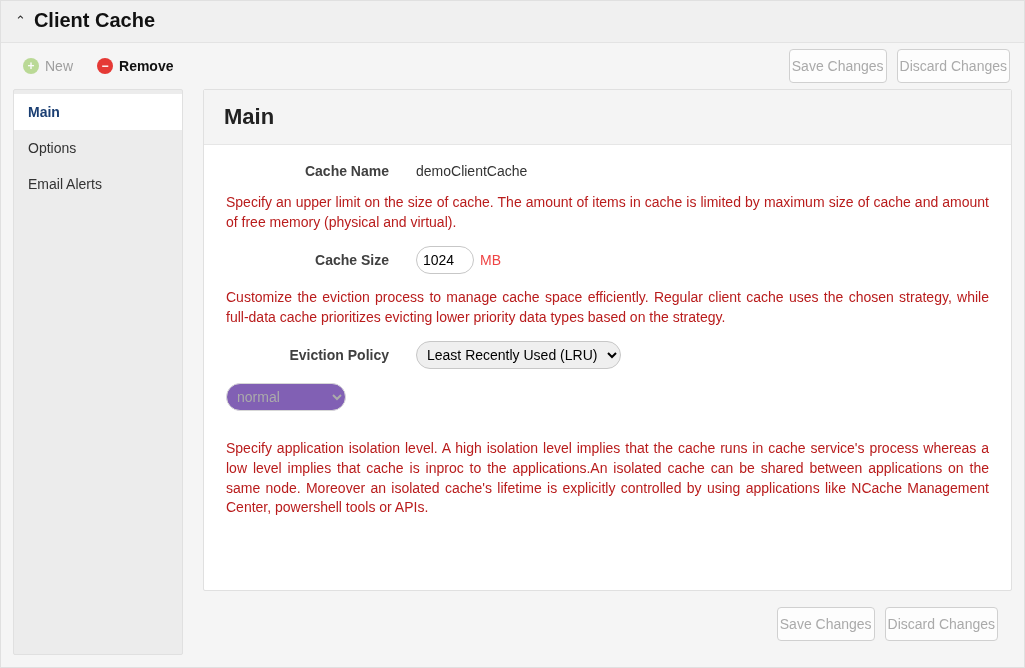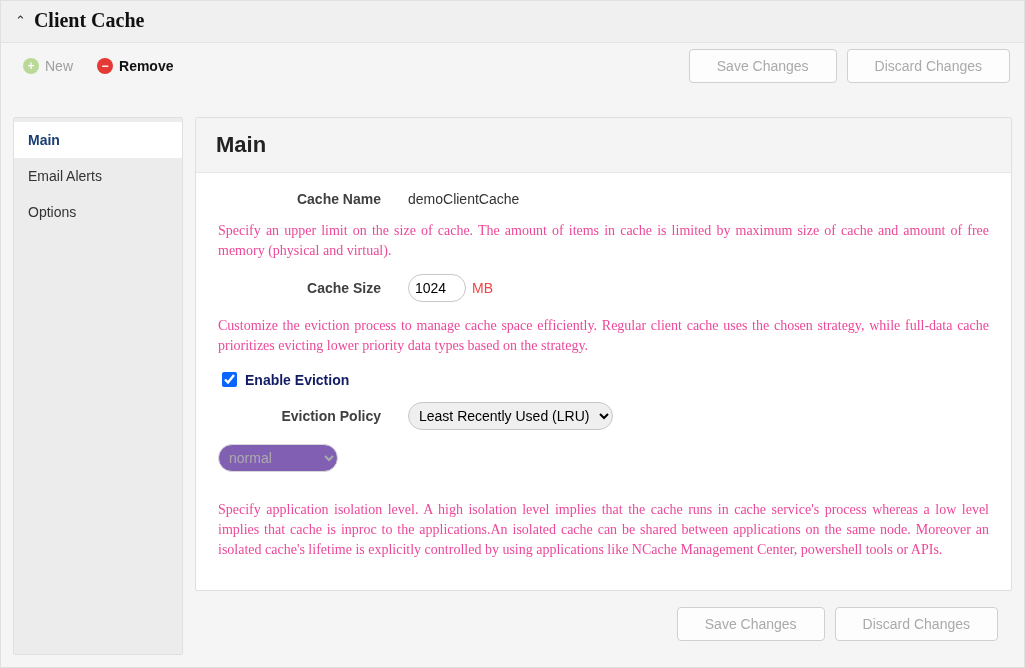--- a/index.html
+++ b/index.html
@@ -30,21 +30,20 @@
     font-size: 13px;
     margin-right: 8px;
     color: #333;
     user-select: none;
   }
   .header-band h1 {
     margin: 0;
     font-size: 20px;
     font-weight: 700;
     color: #111;
-    font-family: Liberation Serif, serif;
   }
   
   .toolbar-row {
     display: flex;
     align-items: center;
     padding: 6px 14px 6px 10px;
     background: #f5f5f5;
   }
   .tool-btn {
     display: inline-flex;
@@ -62,38 +61,37 @@
   .tool-btn .icon-circle {
     width:16px;height:16px;border-radius:50%;
     display:inline-flex;align-items:center;justify-content:center;
     color:#fff;font-weight:bold;font-size:12px;line-height:1;
   }
   .icon-circle.plus { background:#4caf50;}
   .icon-circle.minus { background:#e53935;}
   .tool-btn.remove { color:#111; font-weight:600;}
   .spacer { flex:1; }
   .action-btn {
-    padding: 8px 27px;
+    padding: 8px 2px;
     border:1px solid #d0d0d0;
     background:#fff;
     color:#888;
     border-radius:4px;
     margin-left:10px;
     font-size:14px;
     cursor:default;
   }
   .action-btn[disabled] { background:#fdfdfd; color:#aaa; }
   
   .main-area {
     flex:1;
     display:flex;
     padding:0 12px 12px 12px;
-    gap:12px;
+    gap:20px;
     overflow:hidden;
-    margin-top:28px;
   }
   .sidebar {
     width:170px;
     flex-shrink:0;
     background:#ececec;
     border:1px solid #e0e0e0;
     border-radius:2px;
     padding-top:4px;
   }
   .sidebar-item {
@@ -134,25 +132,24 @@
   }
   .form-row label.fld {
     width:190px;
     text-align:right;
     font-weight:700;
     color:#404040;
     padding-right:27px;
   }
   .form-row .fval { color:#333; }
   .desc {
-    color:#ec4899;
+    color:#b91c1c;
     text-align:justify;
     margin:6px 0 14px 0;
     line-height:1.4;
-    font-family:Liberation Serif, serif;
   }
   input[type="text"].num, select.sel {
     padding:4px 6px;
     border:1px solid #c7c7c7;
     border-radius:14px;
     font-size:14px;
     height:28px;
   }
   input.num { width:58px; }
   input.num.wider { width:108px; }
@@ -195,24 +192,24 @@
     <button class="action-btn" disabled="">Discard Changes</button>
   </div>
 
   <div class="main-area">
 
     <div class="sidebar">
       <div class="sidebar-item active">
         <span>Main</span>
       </div>
       <div class="sidebar-item">
+        <span>Options</span>
+      </div>
+      <div class="sidebar-item">
         <span>Email Alerts</span>
-      </div>
-      <div class="sidebar-item">
-        <span>Options</span>
       </div>
     </div>
 
     <div class="content">
       <div class="panel">
 
         <div class="panel-header">
           <h2>Main</h2>
         </div>
 
@@ -226,24 +223,20 @@
           <p class="desc">Specify an upper limit on the size of cache. The amount of items in cache is limited by maximum size of cache and amount of free memory (physical and virtual).</p>
 
           <div class="form-row">
             <label class="fld">Cache Size</label>
             <input type="text" class="num" value="1024" style="">
             <span class="unit">MB</span>
           </div>
 
           <p class="desc">Customize the eviction process to manage cache space efficiently. Regular client cache uses the chosen strategy, while full-data cache prioritizes evicting lower priority data types based on the strategy.</p>
 
-          <div class="check-row">
-            <input type="checkbox" checked="" style="">
-            <span>Enable Eviction</span>
-          </div>
 
           <div class="form-row">
             <label class="fld">Eviction Policy</label>
             <select class="sel">
               <option>Least Recently Used (LRU)</option>
             </select>
           </div>
 
 
           <div class="form-row">

